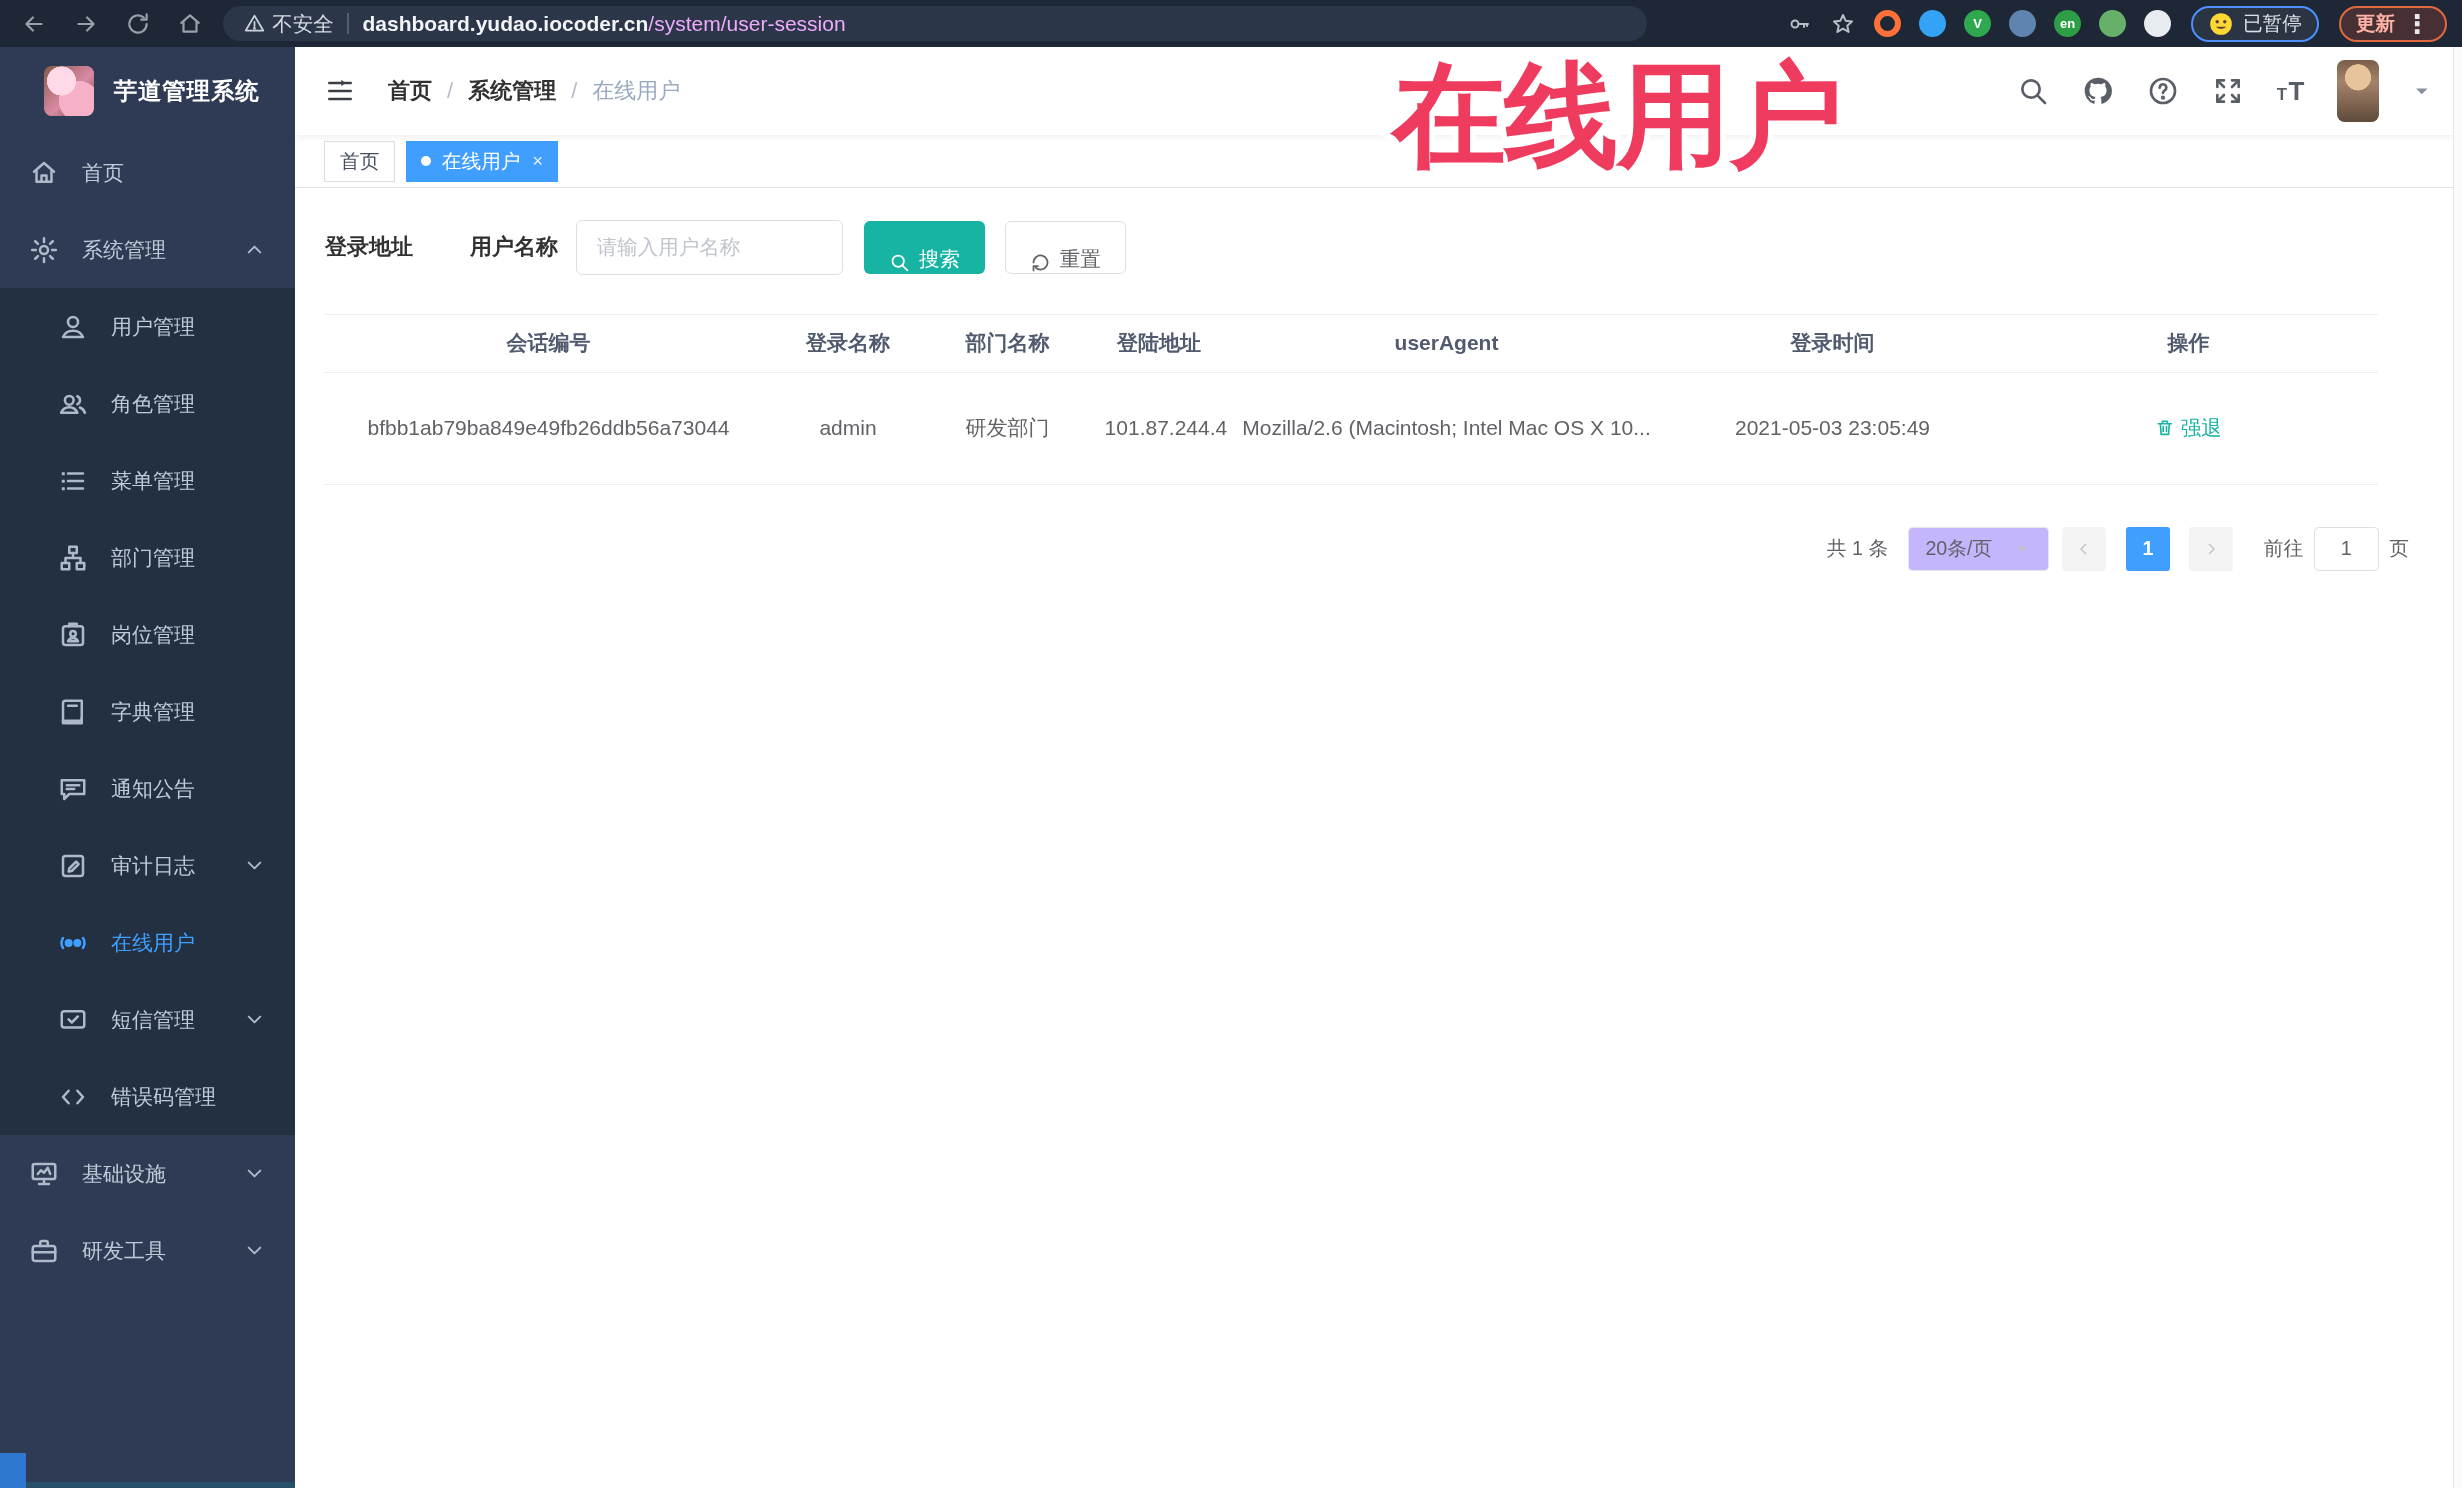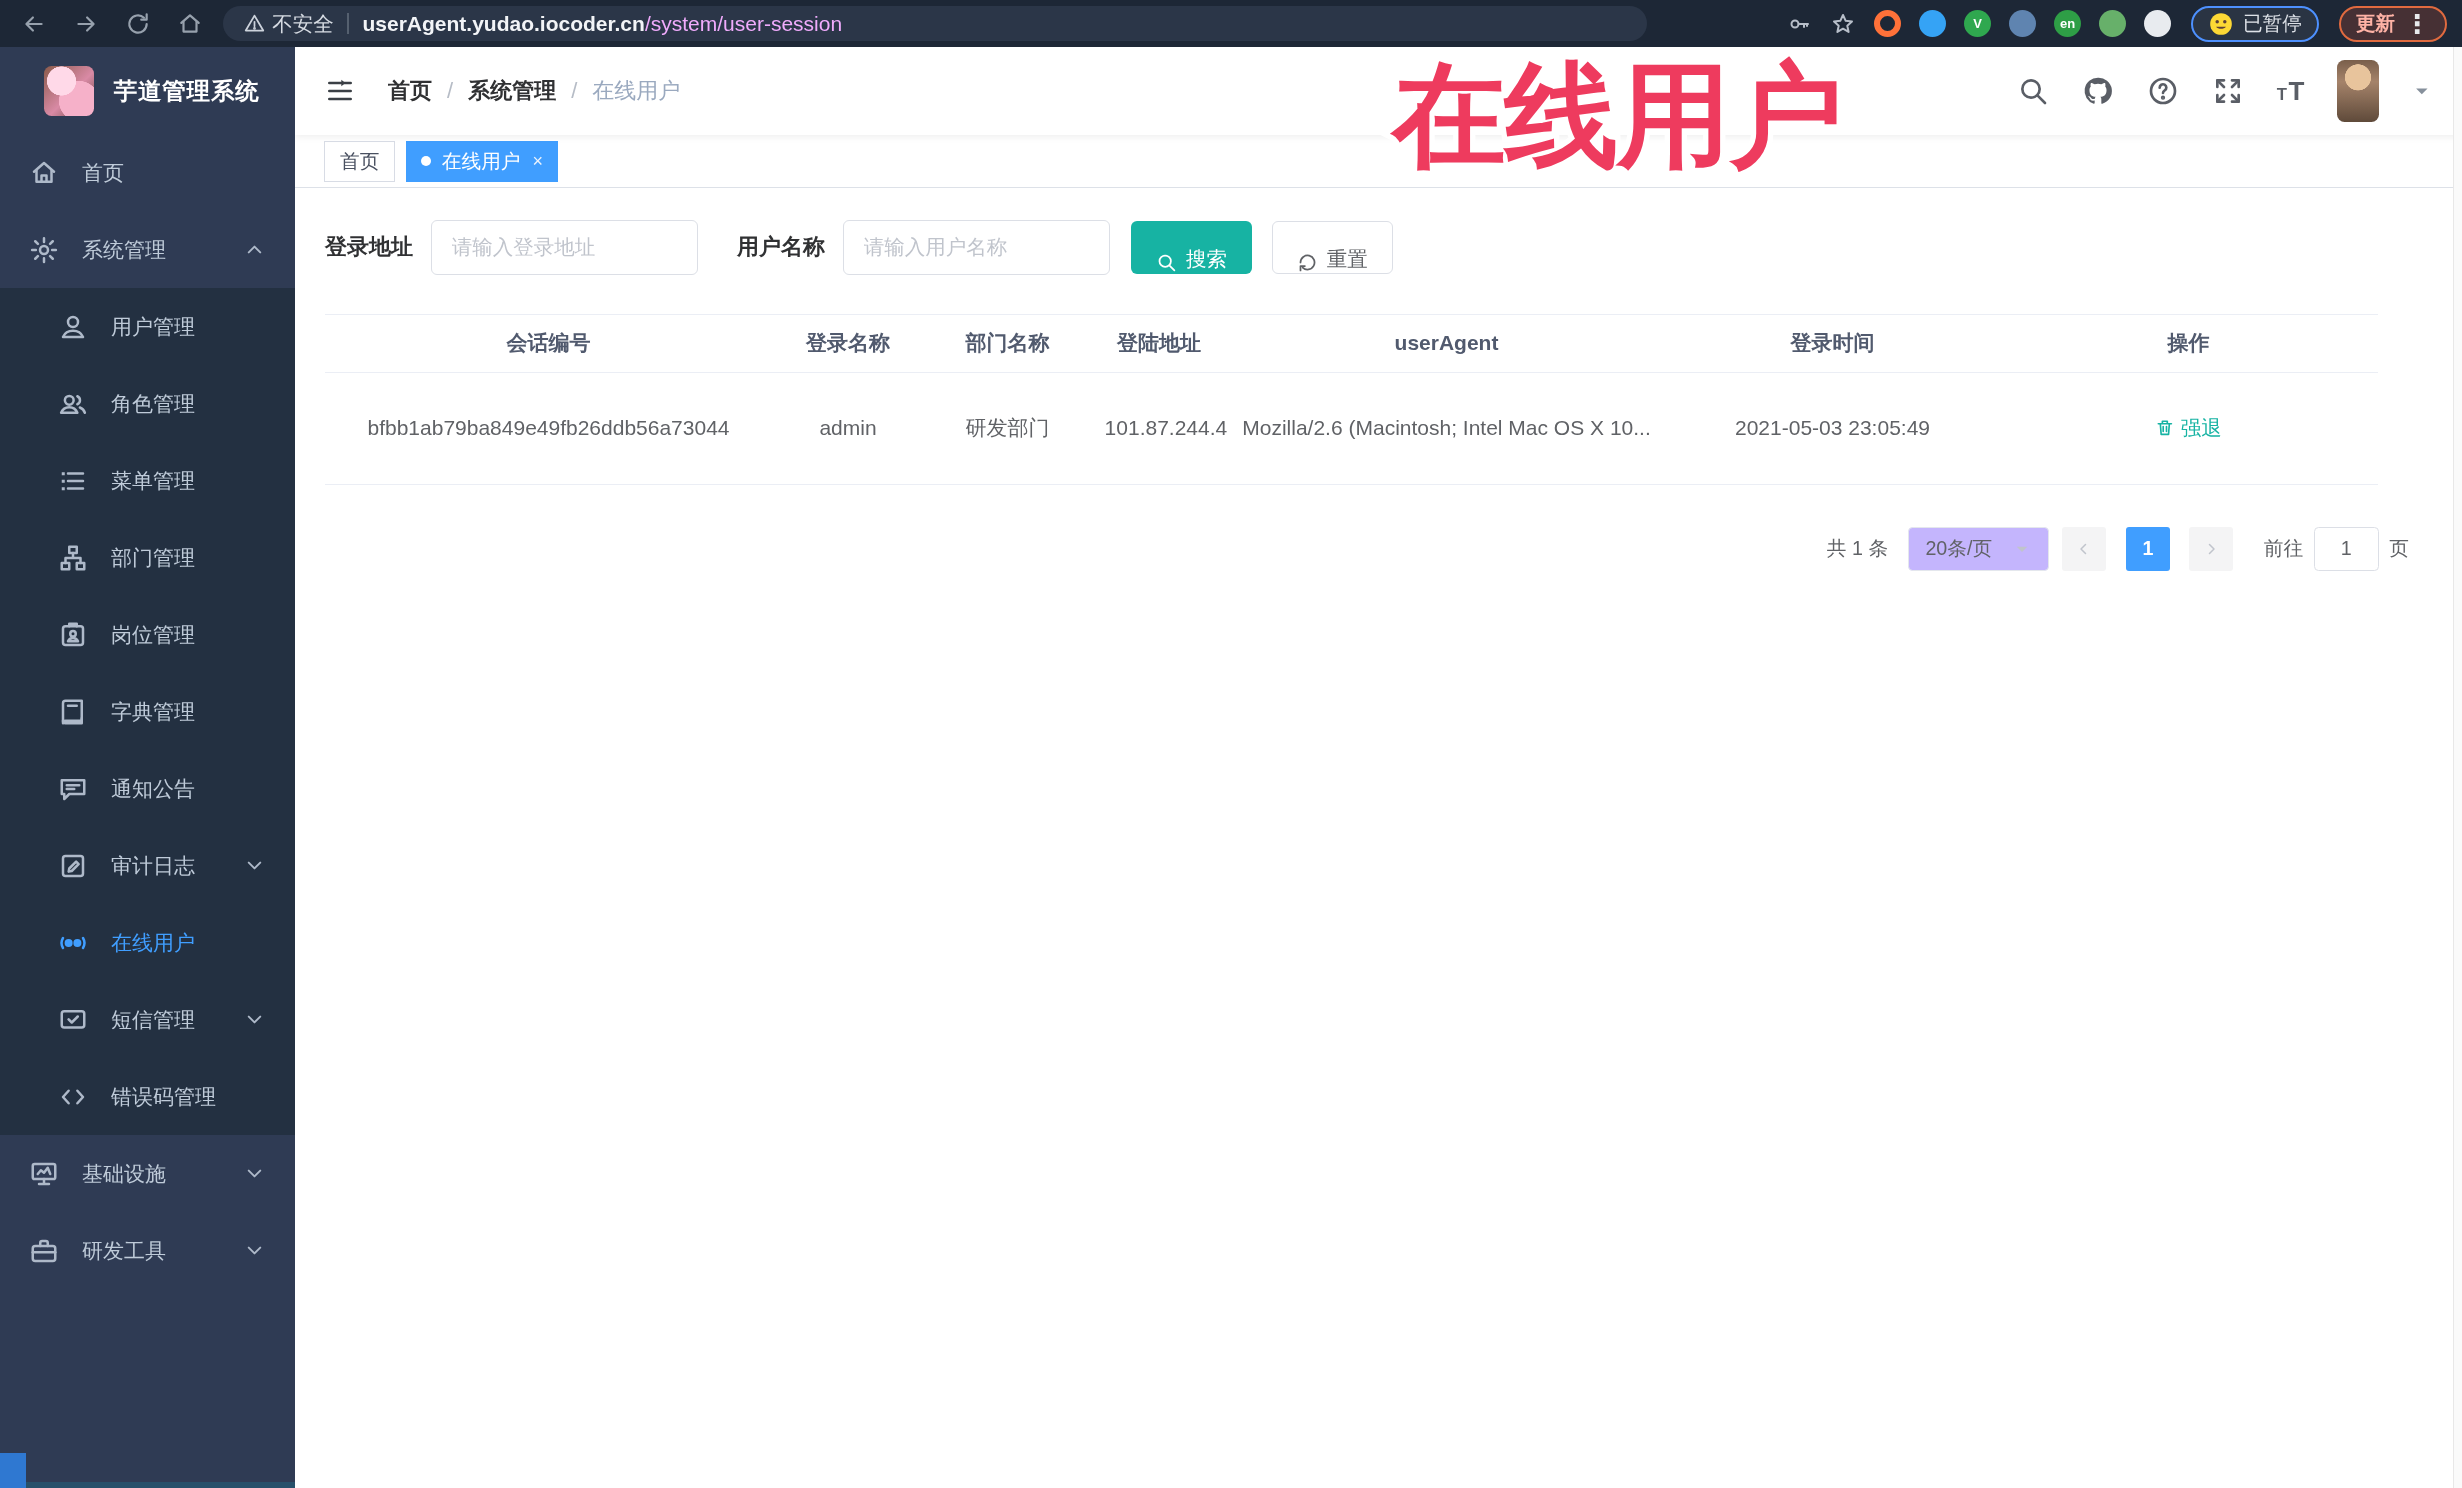--- a/index.html
+++ b/index.html
@@ -153,21 +153,21 @@
     <div class="url-pill">
       <span class="ico warn">
           <svg viewBox="0 0 24 24" fill="none" stroke="currentColor" stroke-width="2" stroke-linecap="round" stroke-linejoin="round">
             <path d="M12 3L2 20h20z"></path>
             <path d="M12 10v5"></path>
             <circle cx="12" cy="17.6" r="0.6" fill="currentColor"></circle>
           </svg>
         </span>
       <span class="security-label">不安全</span>
       <span class="url-divider"></span>
-      <span class="url-host">userAgent.yudao.iocoder.cn</span>
+      <span class="url-host">dashboard.yudao.iocoder.cn</span>
       <span class="url-path">/system/user-session</span>
     </div>
     <div class="browser-right">
       <span class="ico tool">
           <svg viewBox="0 0 24 24" fill="none" stroke="currentColor" stroke-width="2" stroke-linecap="round" stroke-linejoin="round">
             <circle cx="8" cy="12" r="3.5"></circle>
             <path d="M11.5 12H21"></path>
             <path d="M17 12v3M20 12v2"></path>
           </svg>
         </span>
@@ -443,21 +443,20 @@
           <span class="tag active">
             <span class="dot"></span>
             <span>在线用户</span>
             <span class="close">×</span>
           </span>
         </div>
 
       <div id="content">
         <div id="filter-row">
           <span class="f-label">登录地址</span>
-          <input class="f-input" placeholder="请输入登录地址" style="">
           <span class="f-label gap-lg">用户名称</span>
           <input class="f-input" placeholder="请输入用户名称" style="">
           <button class="btn btn-search">
             <span class="ico">
                 <svg viewBox="0 0 24 24" fill="none" stroke="currentColor" stroke-width="2" stroke-linecap="round" stroke-linejoin="round">
                   <circle cx="10.5" cy="10.5" r="6.5"></circle>
                   <path d="M15.5 15.5L21 21"></path>
                 </svg>
               </span>
             <span>搜索</span>

